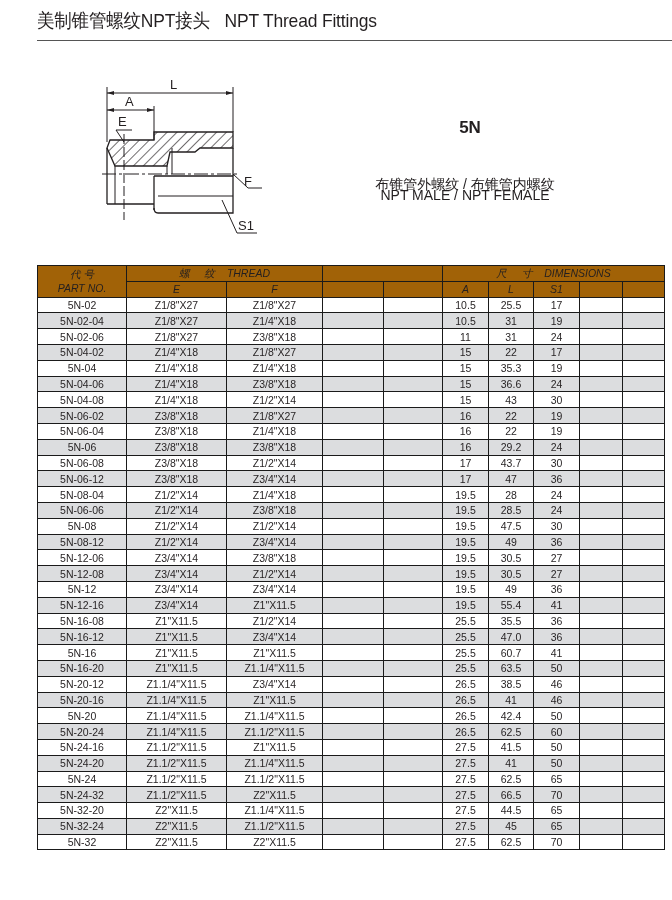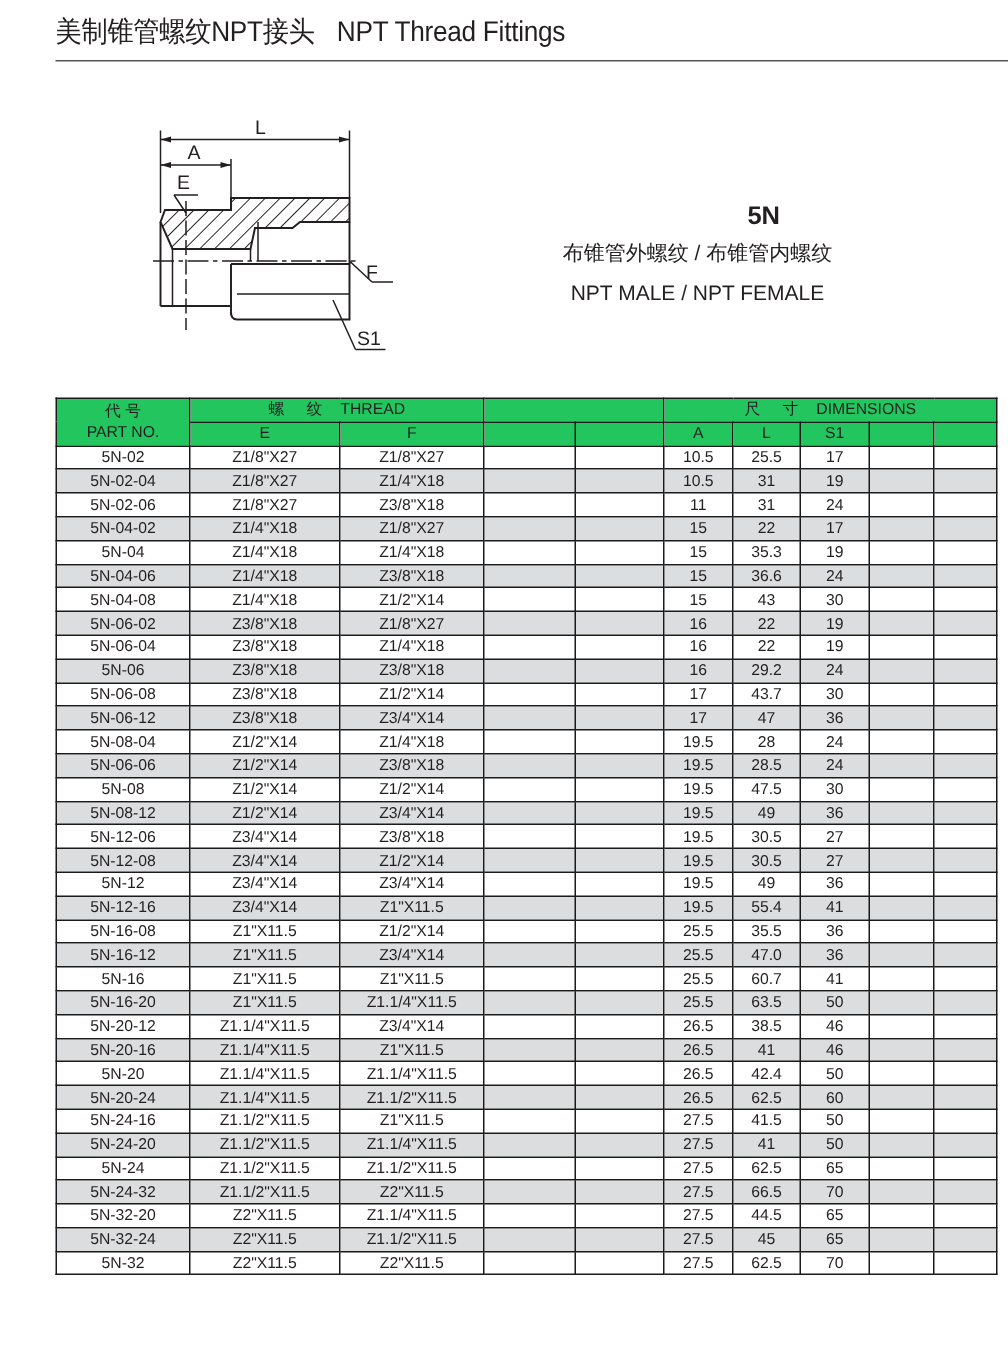--- a/index.html
+++ b/index.html
@@ -5,30 +5,30 @@
   html, body { margin: 0; padding: 0; background: #ffffff; }
   body { width: 672px; height: 900px; position: relative; overflow: hidden;
          font-family: "Liberation Sans", "DejaVu Sans", sans-serif; color: #231f20; }
   .title { position: absolute; left: 37px; top: 8px; font-size: 19px; letter-spacing: -0.2px;
            transform: scaleX(0.92); transform-origin: left top; white-space: nowrap; }
   .title .en { margin-left: 16px; }
   .rule { position: absolute; left: 37px; top: 40px; width: 635px; height: 1px; background: #555; }
 
   .drawing { position: absolute; left: 90px; top: 70px; width: 200px; height: 170px; }
 
-  .model { position: absolute; left: 420px; top: 134px; width: 100px; text-align: right;
+  .model { position: absolute; left: 420px; top: 118px; width: 100px; text-align: center;
            font-weight: bold; font-size: 17px; }
-  .desc-cn { position: absolute; left: 340px; top: 160px; width: 250px; text-align: center; font-size: 14px; }
+  .desc-cn { position: absolute; left: 340px; top: 176px; width: 250px; text-align: center; font-size: 14px; }
   .desc-en { position: absolute; left: 340px; top: 187px; width: 250px; text-align: center; font-size: 14px; }
 
   table.spec { position: absolute; left: 37px; top: 265px; border-collapse: collapse;
                table-layout: fixed; font-size: 10.5px; }
   table.spec td { border: 1.5px solid #1a1a1a; text-align: center; padding: 0; height: 14.8px;
                   line-height: 14px; white-space: nowrap; overflow: hidden; }
-  table.spec thead td { background: #22c55e; }
+  table.spec thead td { background: #a16207; font-style: italic; }
   table.spec tbody tr:nth-child(even) td { background: #dcdddf; }
   table.spec tbody tr:nth-child(odd) td { background: #ffffff; }
   .hdr-cn { letter-spacing: 6px; margin-right: 6px; }
   .hdr-part { line-height: 13px; font-size: 10.5px; }
 </style>
 </head>
 <body>
 
 <div class="title">
   <span>美制锥管螺纹NPT接头</span><span class="en">NPT Thread Fittings</span>

